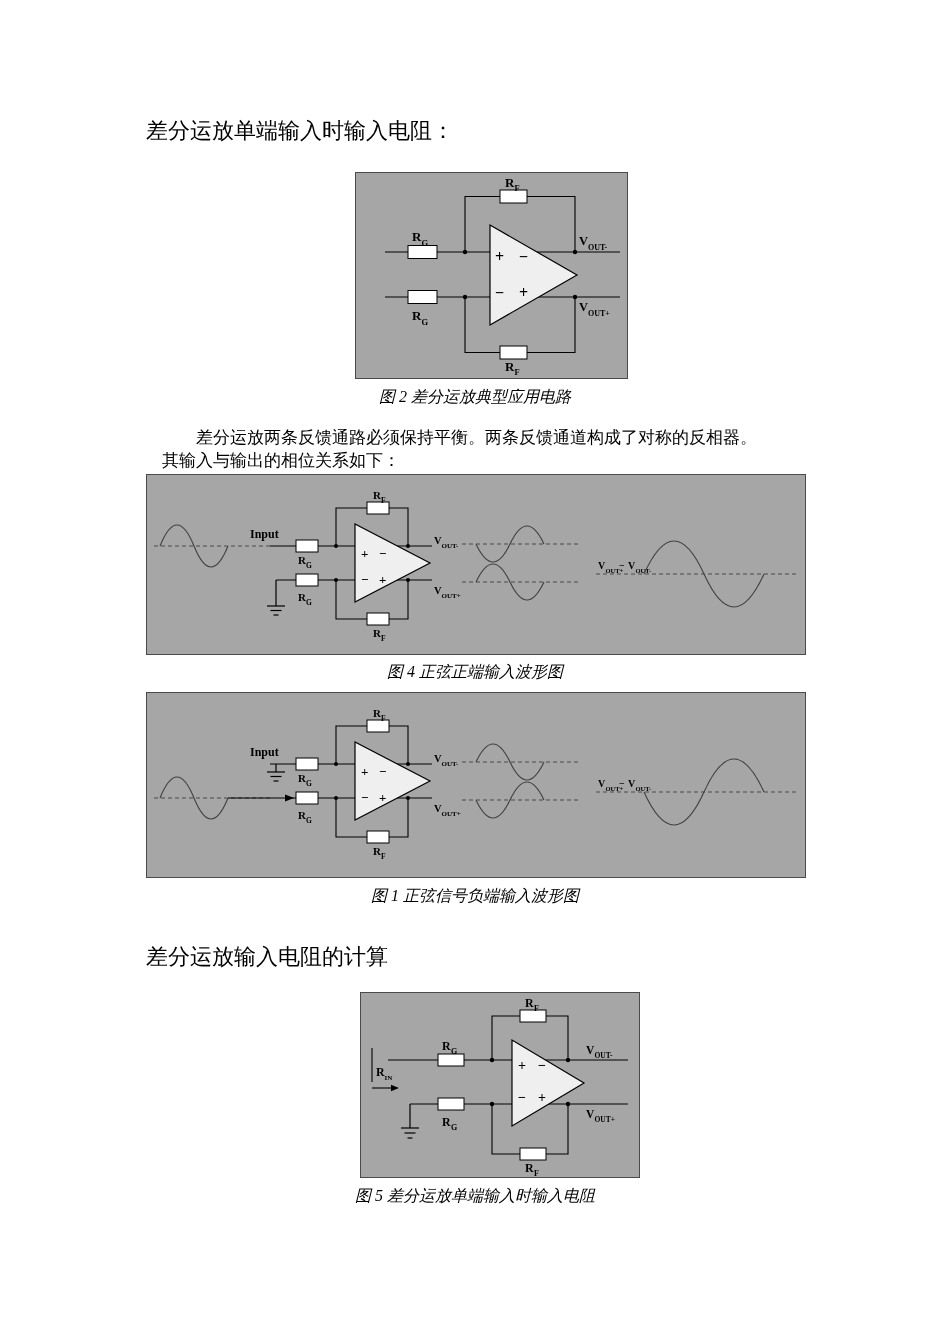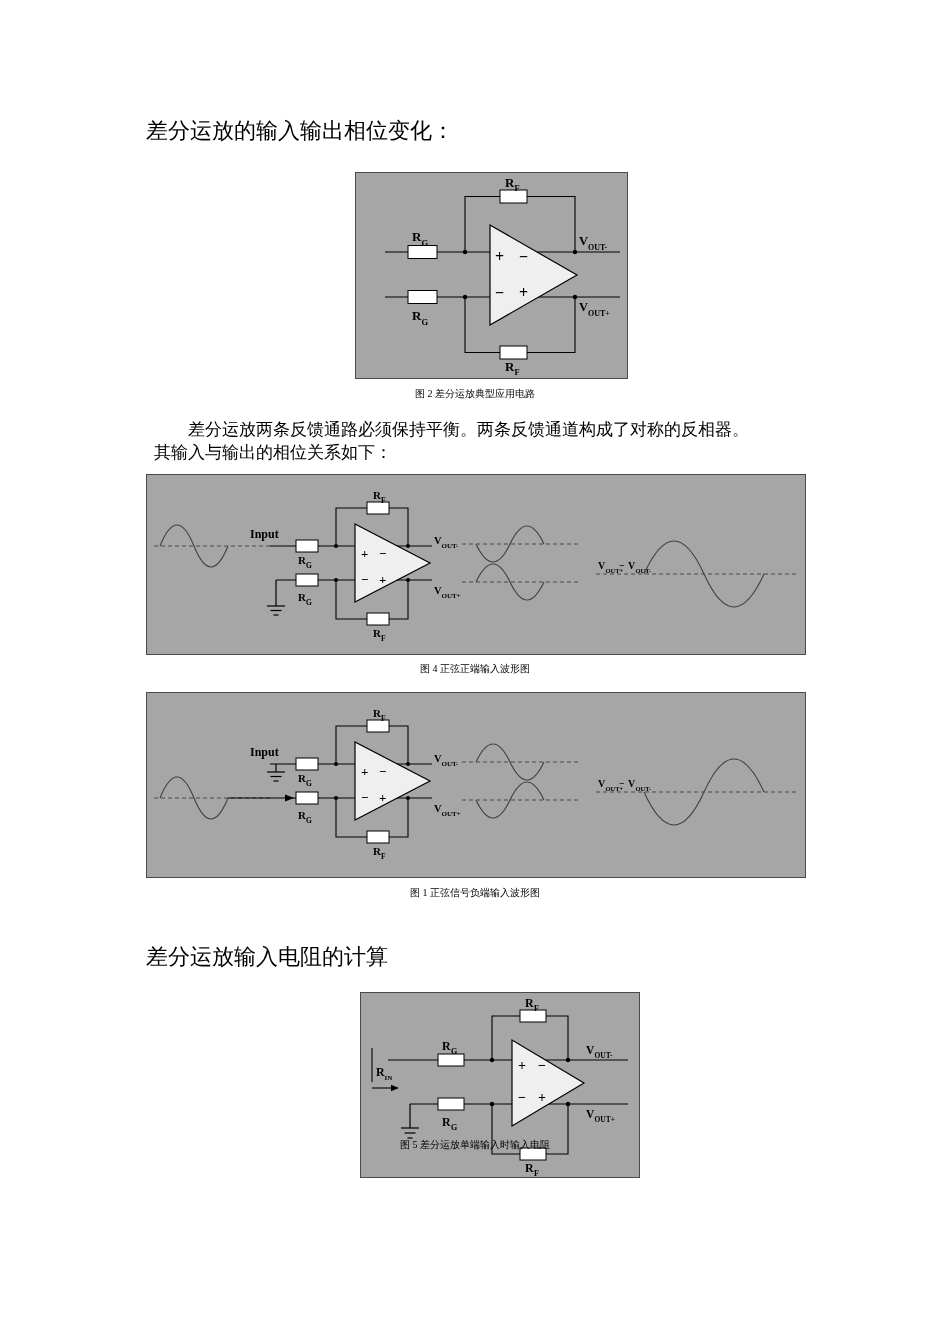--- a/index.html
+++ b/index.html
@@ -1,42 +1,42 @@
 <!DOCTYPE html>
 <html><head>
 <meta charset="utf-8">
 <style>
   * { box-sizing: border-box; }
   html, body { margin:0; padding:0; background:#ffffff; }
   .page { position:relative; width:950px; height:1344px; background:#ffffff; overflow:hidden;
           font-family:"Liberation Serif","DejaVu Serif",serif; color:#000; }
   .h    { position:absolute; margin:0; font-weight:400; font-size:22px; white-space:nowrap; }
-  .para { position:absolute; margin:8px; font-size:17px; line-height:23px; text-indent:2em; }
-  .caption { position:absolute; left:0; width:950px; text-align:center; font-size:10px; }
+  .para { position:absolute; margin:16px; font-size:17px; line-height:23px; text-indent:2em; }
+  .caption { position:absolute; left:0; width:950px; text-align:center; font-size:16px;font-style:italic; }
   .panel { position:absolute; }
   svg { display:block; }
   svg text { font-family:"Liberation Serif","DejaVu Serif",serif; fill:#000; }
   .lbl { font-weight:bold; }
   .pm  { font-weight:bold; }
   .wire { stroke:#000; stroke-width:1.1; fill:none; }
   .panelbg { stroke:#4a4a4a; stroke-width:1; }
   .res { stroke:#000; stroke-width:1; }
   .tri { stroke:#000; stroke-width:1.2; }
   .node { fill:#000; }
   .gnd { stroke:#000; stroke-width:1.2; fill:none; }
   .wave { stroke:#404040; stroke-width:1.1; fill:none; }
   .dash { stroke:#404040; stroke-width:0.9; fill:none; stroke-dasharray:4 3; }
   .ah { fill:#000; }
 </style>
 </head>
 <body>
 
 <div class="page">
 
-  <h1 class="h" style="left:146px; top:116px;">差分运放的输入输出相位变化：</h1>
+  <h1 class="h" style="left:146px; top:116px;">差分运放单端输入时输入电阻：</h1>
 
   <div class="panel" style="left:355px; top:172px;">
     <svg width="273" height="207" viewBox="0 0 273 207">
       <rect class="panelbg" x="0.5" y="0.5" width="272" height="206" fill="#a6a6a6"></rect>
       <g>
         <path class="wire" d="M30,80 H135"></path>
         <path class="wire" d="M110,80 V24.5 H220 V80"></path>
         <path class="wire" d="M182,80 H265"></path>
         <path class="wire" d="M30,125 H135"></path>
         <path class="wire" d="M110,125 V180.5 H220 V125"></path>
@@ -240,15 +240,15 @@
       <text class="lbl" x="226" y="62" font-size="11.5">V</text>
       <text class="lbl" x="234.5" y="66" font-size="7.5">OUT-</text>
       <text class="lbl" x="226" y="126" font-size="11.5">V</text>
       <text class="lbl" x="234.5" y="130" font-size="7.5">OUT+</text>
       <text class="pm" x="158" y="78" font-size="14">+</text>
       <text class="pm" x="178" y="78" font-size="14">−</text>
       <text class="pm" x="158" y="110" font-size="14">−</text>
       <text class="pm" x="178" y="110" font-size="14">+</text>
     </svg>
   </div>
-  <div class="caption" style="top:1138px;">图 5  差分运放单端输入时输入电阻</div>
+  <div class="caption" style="top:1186px;">图 5  差分运放单端输入时输入电阻</div>
 
 </div>
 
 </body></html>

